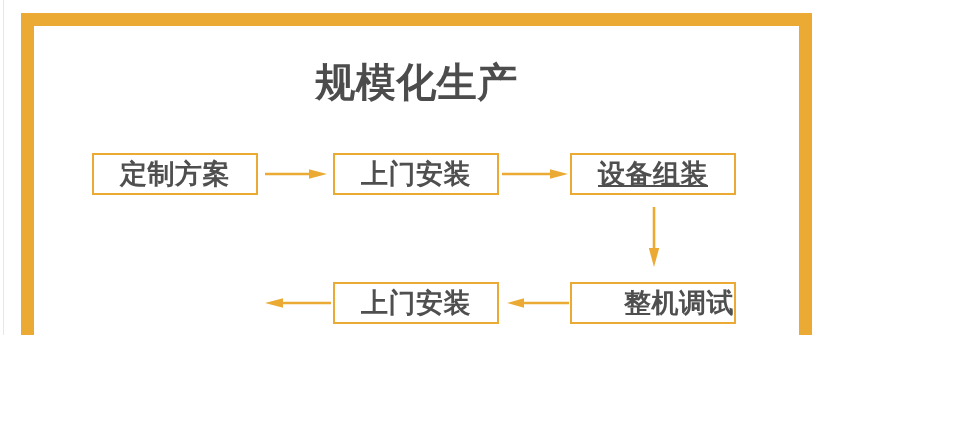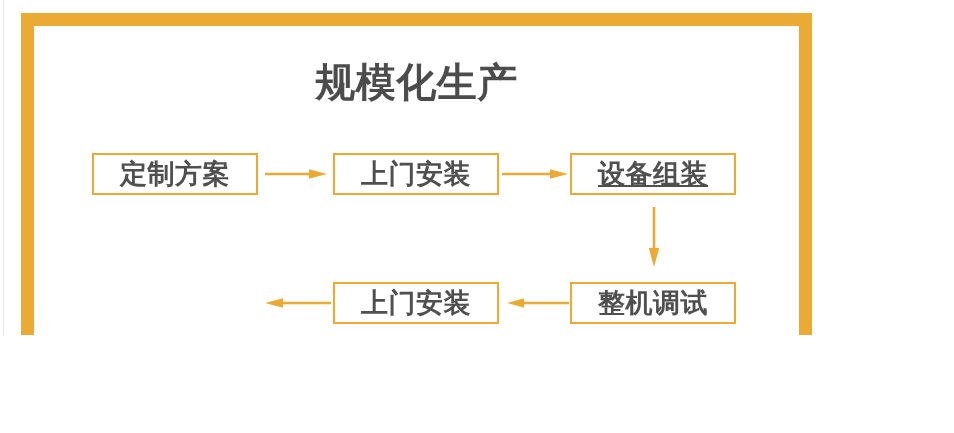--- a/index.html
+++ b/index.html
@@ -28,21 +28,21 @@
     border:2.5px solid var(--accent);background:#fff;
     display:flex;align-items:center;justify-content:center;
     font-size:27px;font-weight:bold;color:var(--step-color);letter-spacing:0.5px;
     white-space:nowrap;
   }
   .b1{left:92px;top:153px;}
   .b2{left:333px;top:153px;}
   .b3{left:570px;top:153px;text-decoration:underline;}
   .b4{left:92px;top:282px;}
   .b5{left:333px;top:282px;}
-  .b6{left:570px;top:282px;}
+  .b6{left:570px;top:282px;justify-content:flex-end;}
   .arrow{position:absolute;display:block;}
   .a1{left:264px;top:166px;}
   .a2{left:501px;top:166px;}
   .a3{left:646px;top:206px;}
   .a4{left:506px;top:295px;}
   .a5{left:264px;top:295px;}
 </style>
 </head>
 <body>
 

